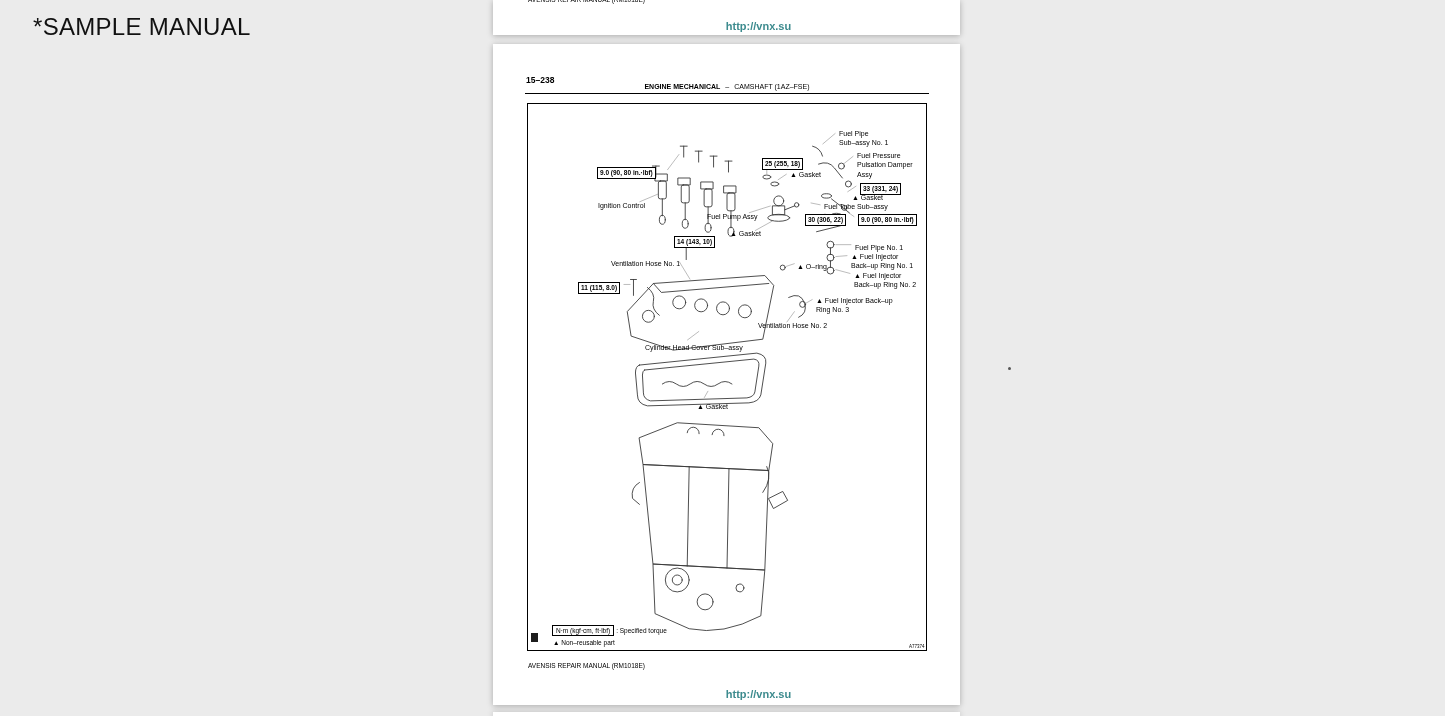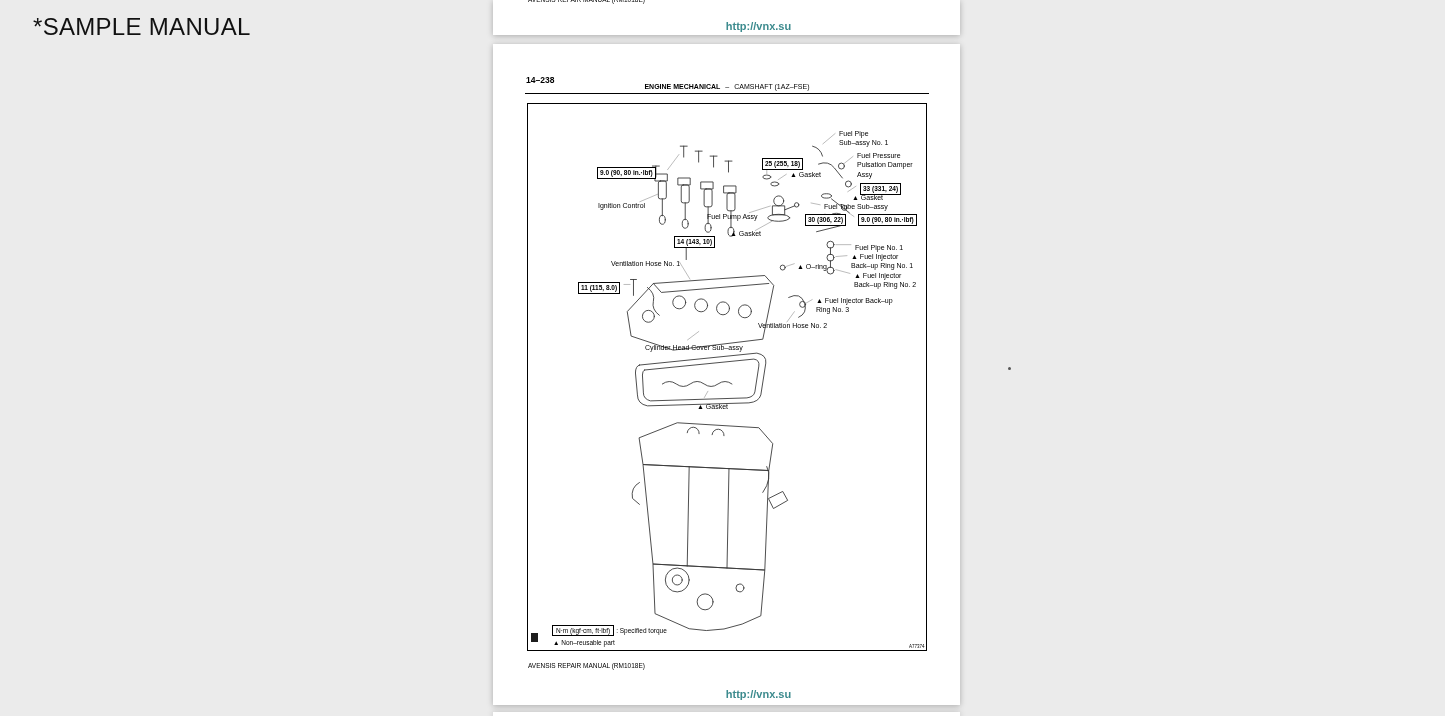--- a/index.html
+++ b/index.html
@@ -66,21 +66,21 @@
 
 <div class="watermark">*SAMPLE MANUAL</div>
 
 <div class="page page-prev">
   <div class="cut-footer">AVENSIS REPAIR MANUAL   (RM1018E)</div>
   <div class="site-link">http://vnx.su</div>
 </div>
 
 <div class="page page-main">
 
-  <div class="page-number">14–238</div>
+  <div class="page-number">15–238</div>
 
   <div class="section-header">
     <span class="sec">ENGINE MECHANICAL</span><span class="sep">–</span><span>CAMSHAFT (1AZ–FSE)</span>
   </div>
 
   <div class="diagram-frame">
 
     <svg viewBox="0 0 400 548">
       <g stroke="#3a3a3a" fill="none" stroke-width="0.9" stroke-linejoin="round" stroke-linecap="round">
         <g>

